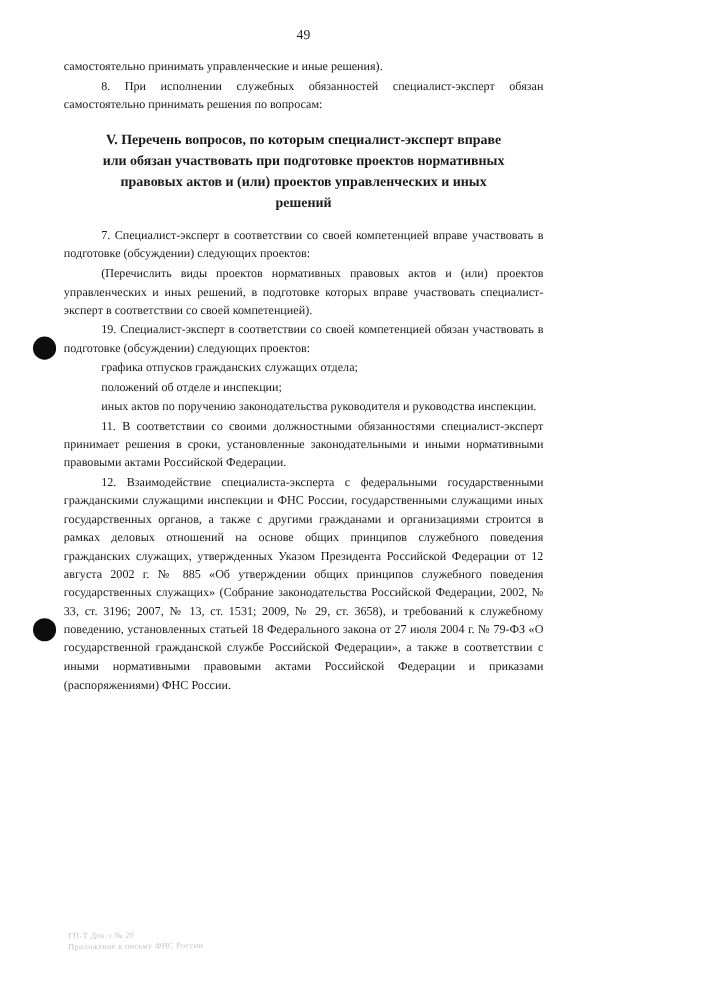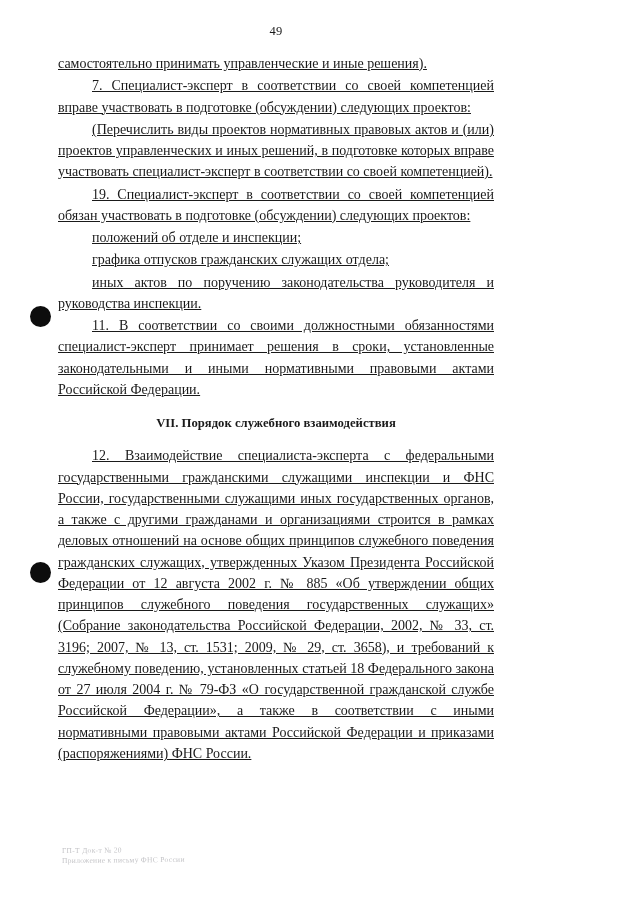--- a/index.html
+++ b/index.html
@@ -22,27 +22,26 @@
     box-sizing: border-box;
     padding: 24px 52px 0 58px;
   }
   .page-number {
     text-align: center;
     font-size: 12.5px;
     margin: 0 0 14px 0;
     letter-spacing: 0.2px;
   }
   .para {
-    font-size: 14px;
+    font-size: 11px;
     line-height: 1.52;
     text-align: justify;
     text-justify: inter-word;
     margin: 0 0 1px 0;
     hyphens: none;
-    text-decoration: underline;
   }
   .indent {
     text-indent: 34px;
   }
   .heading {
     font-size: 12.7px;
     font-weight: bold;
     text-align: center;
     line-height: 1.5;
     margin: 14px 30px 12px 30px;
@@ -81,33 +80,34 @@
   .stamp div { white-space: nowrap; overflow: hidden; }
 </style>
 </head>
 <body>
 
 <div class="page">
 
   <div class="page-number">49</div>
 
   <p class="para">самостоятельно принимать управленческие и иные решения).</p>
+  <p class="para indent">8. При исполнении служебных обязанностей специалист-эксперт обязан самостоятельно принимать решения по вопросам:</p>
 
+  <div class="heading">V. Перечень вопросов, по которым специалист-эксперт вправе или обязан участвовать при подготовке проектов нормативных правовых актов и (или) проектов управленческих и иных решений</div>
 
   <p class="para indent">7. Специалист-эксперт в соответствии со своей компетенцией вправе участвовать в подготовке (обсуждении) следующих проектов:</p>
   <p class="para indent">(Перечислить виды проектов нормативных правовых актов и (или) проектов управленческих и иных решений, в подготовке которых вправе участвовать специалист-эксперт в соответствии со своей компетенцией).</p>
   <p class="para indent">19. Специалист-эксперт в соответствии со своей компетенцией обязан участвовать в подготовке (обсуждении) следующих проектов:</p>
+  <p class="para indent">графика отпусков гражданских служащих отдела;</p>
   <p class="para indent">положений об отделе и инспекции;</p>
-  <p class="para indent">графика отпусков гражданских служащих отдела;</p>
   <p class="para indent">иных актов по поручению законодательства руководителя и руководства инспекции.</p>
 
 
   <p class="para indent">11. В соответствии со своими должностными обязанностями специалист-эксперт принимает решения в сроки, установленные законодательными и иными нормативными правовыми актами Российской Федерации.</p>
 
-  <div class="heading">VII. Порядок служебного взаимодействия</div>
 
   <p class="para indent">12. Взаимодействие специалиста-эксперта с федеральными государственными гражданскими служащими инспекции и ФНС России, государственными служащими иных государственных органов, а также с другими гражданами и организациями строится в рамках деловых отношений на основе общих принципов служебного поведения гражданских служащих, утвержденных Указом Президента Российской Федерации от 12 августа 2002 г. № 885 «Об утверждении общих принципов служебного поведения государственных служащих» (Собрание законодательства Российской Федерации, 2002, № 33, ст. 3196; 2007, № 13, ст. 1531; 2009, № 29, ст. 3658), и требований к служебному поведению, установленных статьей 18 Федерального закона от 27 июля 2004 г. № 79-ФЗ «О государственной гражданской службе Российской Федерации», а также в соответствии с иными нормативными правовыми актами Российской Федерации и приказами (распоряжениями) ФНС России.</p>
 
   <div class="hole one"></div>
   <div class="hole two"></div>
 
   <div class="stamp">
     <div>ГП-Т Док-т № 20</div>
     <div>Приложение к письму ФНС России</div>
   </div>

